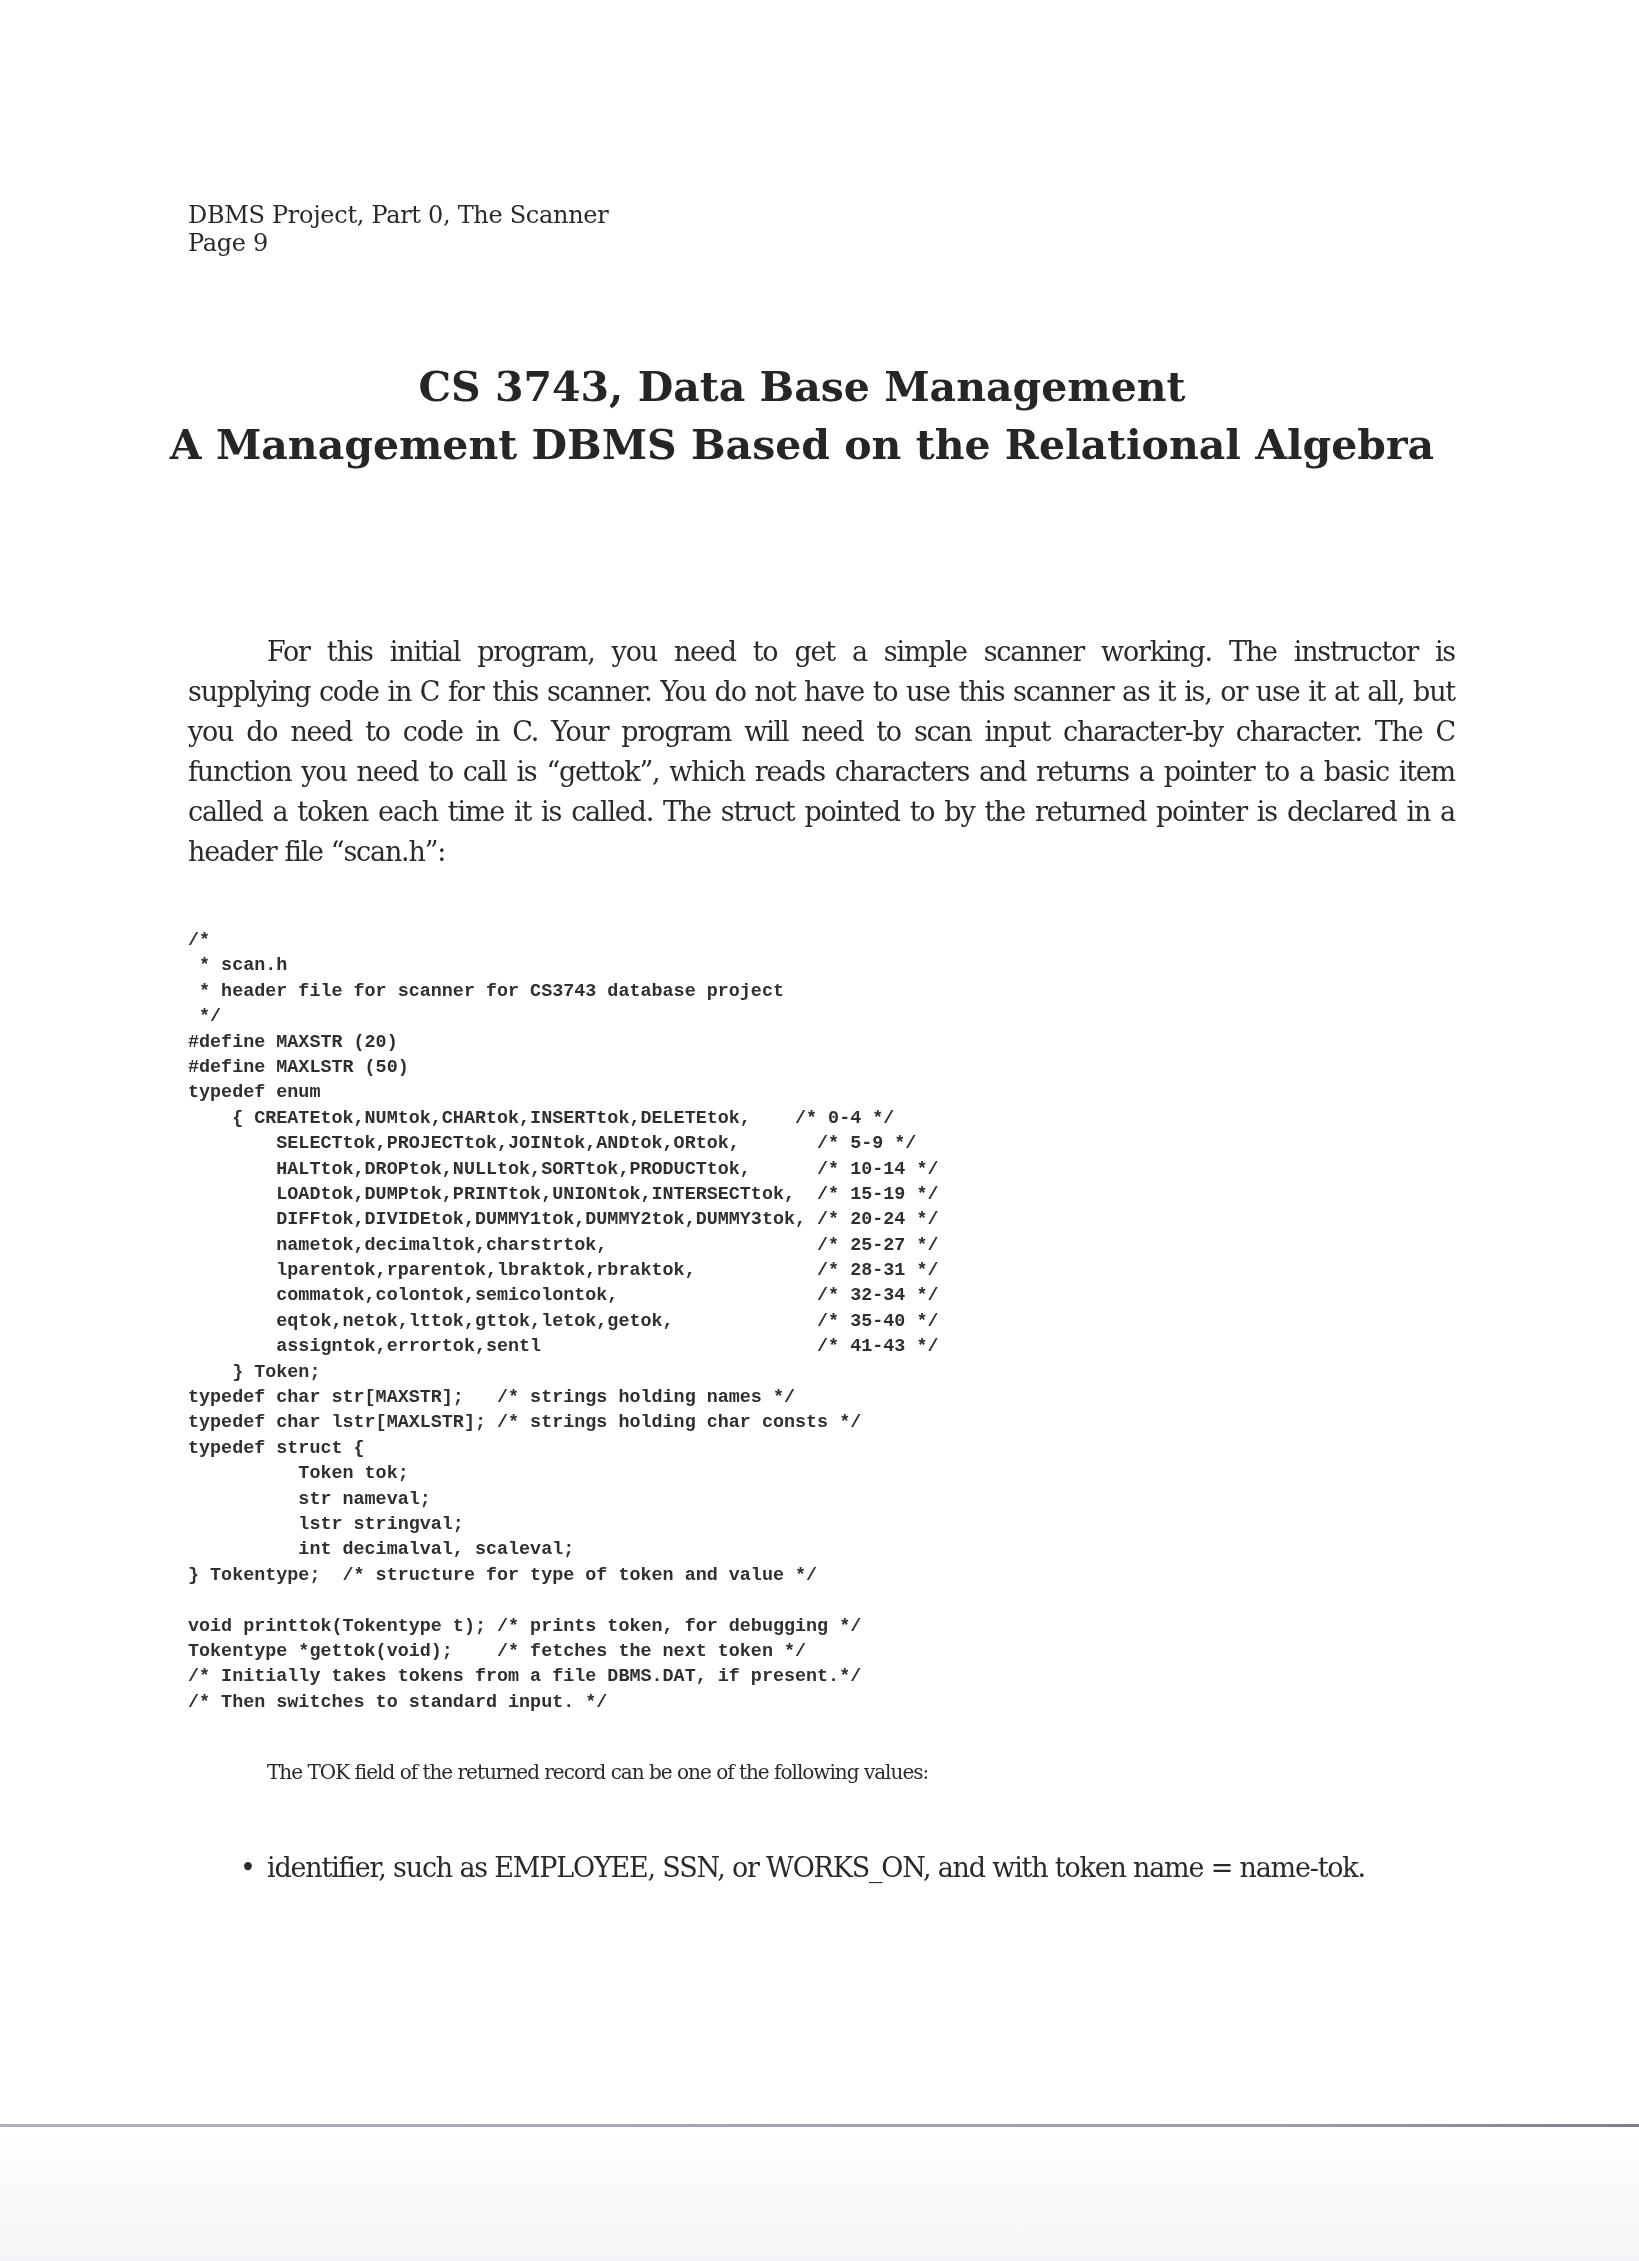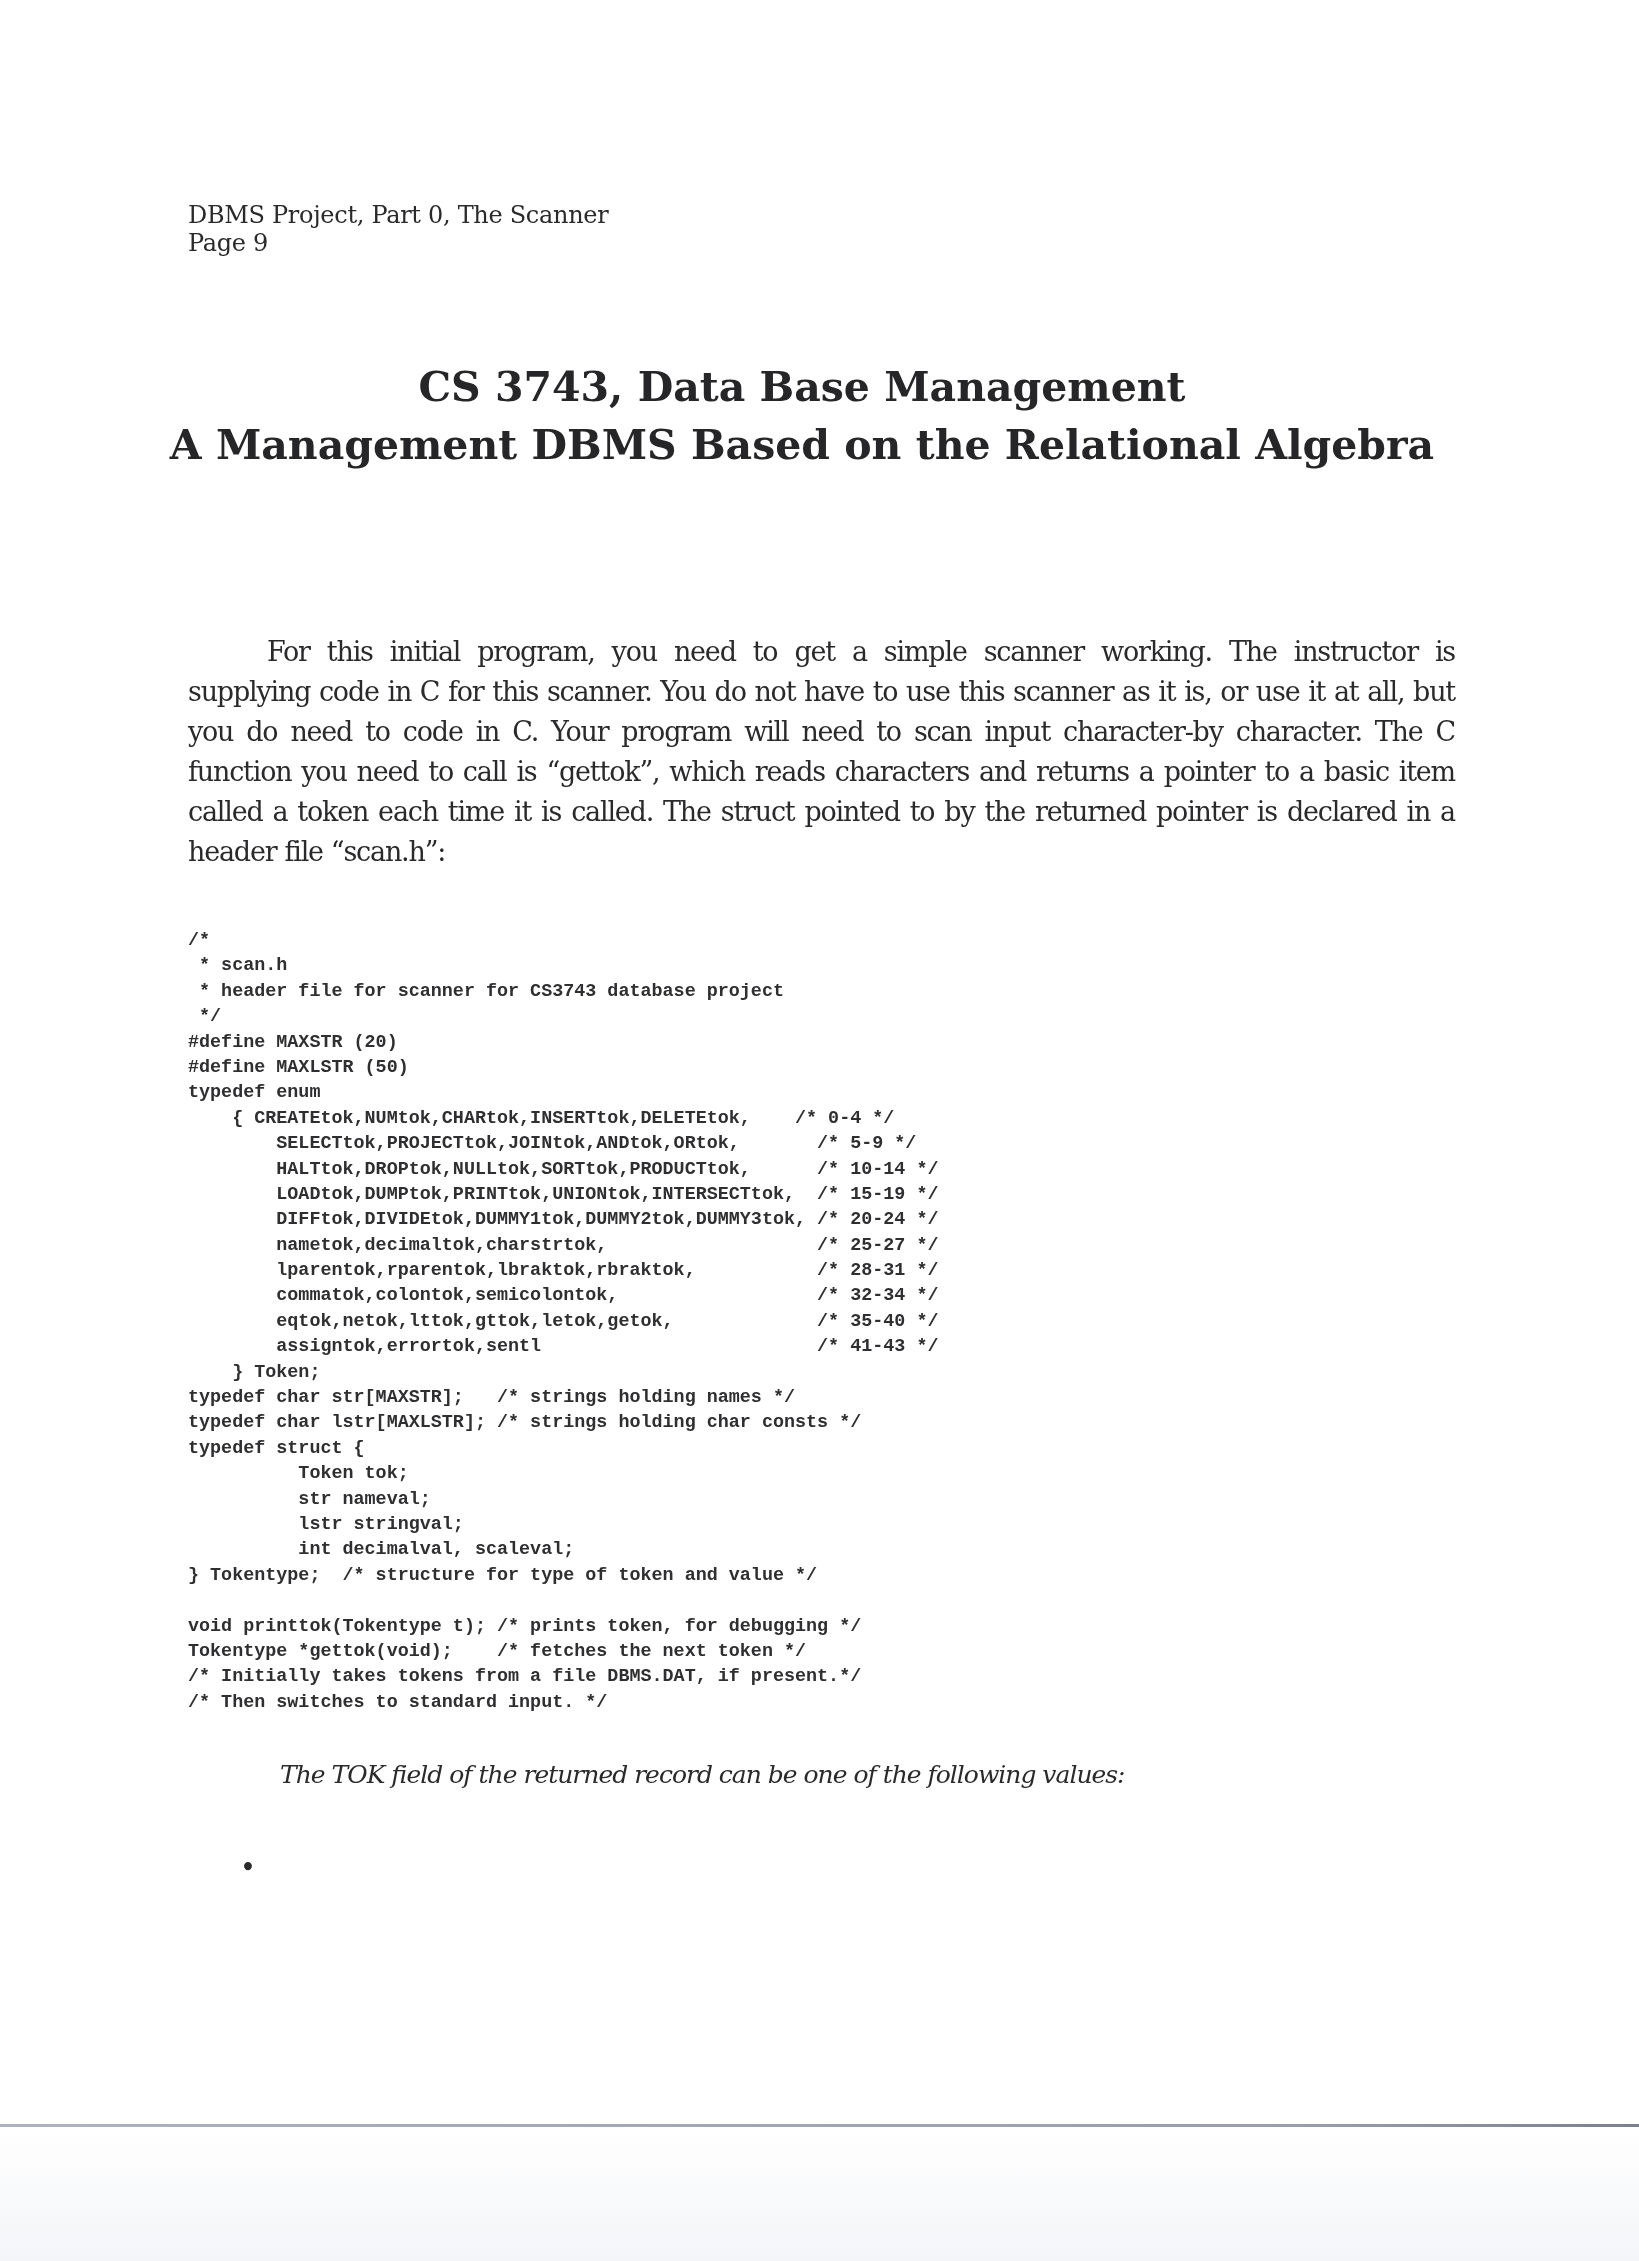--- a/index.html
+++ b/index.html
@@ -64,26 +64,25 @@
     font-size: 18.4px;
     line-height: 25.4px;
     color: #2f2f31;
     white-space: pre;
   }
   .code-line { display: block; height: 25.4px; }
 
   .tok-intro {
     position: absolute;
     top: 1760px;
-    left: 280px;
+    left: 267px;
     font-family: "DejaVu Serif", serif;
-    font-size: 25px;
+    font-size: 20px;
     letter-spacing: -1px;
     margin: 0;
-    font-style: italic;
   }
 
   .bullet-list {
     position: absolute;
     top: 1848px;
     left: 188px;
     width: 1267px;
     margin: 0;
     padding: 0;
     list-style: none;
@@ -135,18 +134,19 @@
 
 <p class="intro">For this initial program, you need to get a simple scanner working. The instructor is supplying code in C for this scanner. You do not have to use this scanner as it is, or use it at all, but you do need to code in C. Your program will need to scan input character-by character. The C function you need to call is “gettok”, which reads characters and returns a pointer to a basic item called a token each time it is called. The struct pointed to by the returned pointer is declared in a header file “scan.h”:</p>
 
 <div class="code" id="code-block"><span class="code-line">/*</span><span class="code-line"> * scan.h</span><span class="code-line"> * header file for scanner for CS3743 database project</span><span class="code-line"> */</span><span class="code-line">#define MAXSTR (20)</span><span class="code-line">#define MAXLSTR (50)</span><span class="code-line">typedef enum</span><span class="code-line">    { CREATEtok,NUMtok,CHARtok,INSERTtok,DELETEtok,    /* 0-4 */</span><span class="code-line">        SELECTtok,PROJECTtok,JOINtok,ANDtok,ORtok,       /* 5-9 */</span><span class="code-line">        HALTtok,DROPtok,NULLtok,SORTtok,PRODUCTtok,      /* 10-14 */</span><span class="code-line">        LOADtok,DUMPtok,PRINTtok,UNIONtok,INTERSECTtok,  /* 15-19 */</span><span class="code-line">        DIFFtok,DIVIDEtok,DUMMY1tok,DUMMY2tok,DUMMY3tok, /* 20-24 */</span><span class="code-line">        nametok,decimaltok,charstrtok,                   /* 25-27 */</span><span class="code-line">        lparentok,rparentok,lbraktok,rbraktok,           /* 28-31 */</span><span class="code-line">        commatok,colontok,semicolontok,                  /* 32-34 */</span><span class="code-line">        eqtok,netok,lttok,gttok,letok,getok,             /* 35-40 */</span><span class="code-line">        assigntok,errortok,sentl                         /* 41-43 */</span><span class="code-line">    } Token;</span><span class="code-line">typedef char str[MAXSTR];   /* strings holding names */</span><span class="code-line">typedef char lstr[MAXLSTR]; /* strings holding char consts */</span><span class="code-line">typedef struct {</span><span class="code-line">          Token tok;</span><span class="code-line">          str nameval;</span><span class="code-line">          lstr stringval;</span><span class="code-line">          int decimalval, scaleval;</span><span class="code-line">} Tokentype;  /* structure for type of token and value */</span><span class="code-line"></span><span class="code-line">void printtok(Tokentype t); /* prints token, for debugging */</span><span class="code-line">Tokentype *gettok(void);    /* fetches the next token */</span><span class="code-line">/* Initially takes tokens from a file DBMS.DAT, if present.*/</span><span class="code-line">/* Then switches to standard input. */</span></div>
 
 <p class="tok-intro">The TOK field of the returned record can be one of the following values:</p>
 
 <ul class="bullet-list">
   <li class="bullet-item">
     <span class="bullet-dot">•</span>
+    <span>identifier, such as EMPLOYEE, SSN, or WORKS_ON, and with token name = name-tok.</span>
   </li>
 </ul>
 
 <div class="scan-edge"></div>
 <div class="scan-shadow"></div>
 
 
 </body></html>

